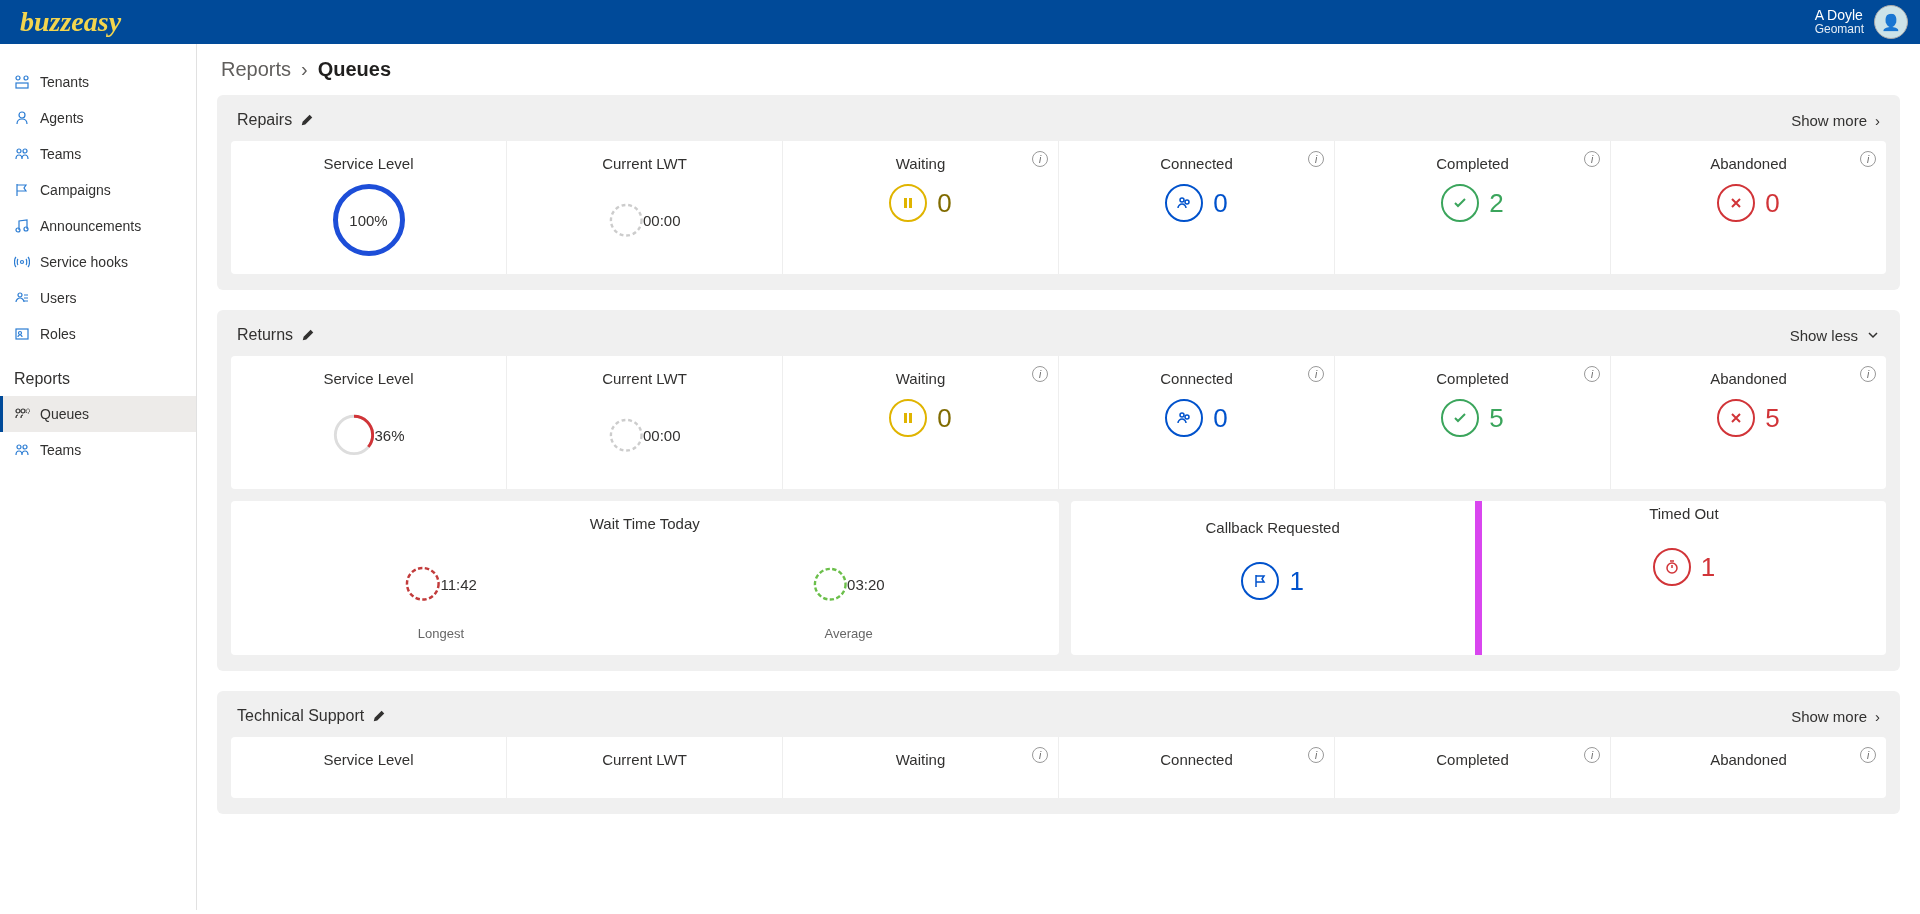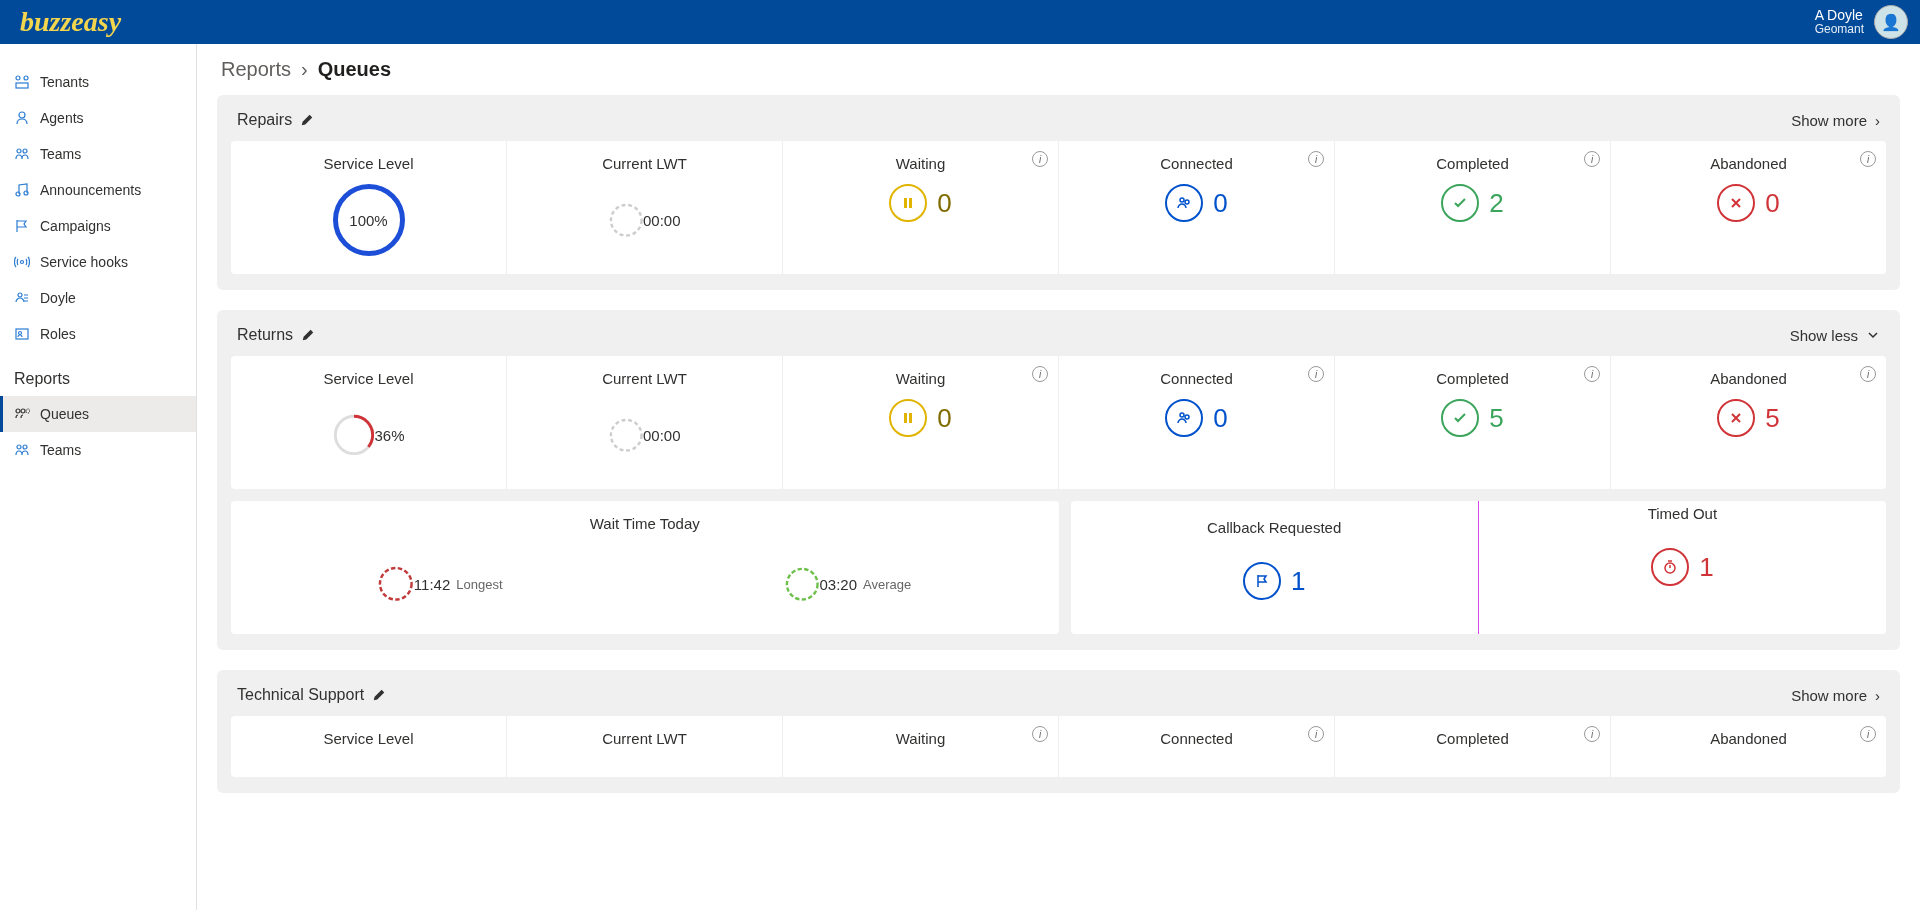--- a/index.html
+++ b/index.html
@@ -122,35 +122,35 @@
   .gauge.solid-green {
     border: 5px solid #1d4ed8;
   }
   .dual-row { display:flex; gap:12px; margin-top:12px; }
   .dual-card {
     background:#fff; border-radius:4px; flex:1; padding:14px 6px 14px 6px;
     display:flex; flex-direction:column; align-items:center;
   }
   .dual-card .card-title { margin-bottom: 16px; }
   .sub-gauges { display:flex; justify-content:space-around; width:100%; }
-  .sub-gauge { display:flex; align-items:center; gap:6px; }
+  .sub-gauge { display:flex; flex-direction:column; align-items:center; gap:6px; }
   .sub-label { font-size:13px; color:#666; }
   .icon-circle {
     width:38px;height:38px;border-radius:50%;display:flex;align-items:center;justify-content:center;
   }
   .c-yellow { border:2px solid #e0b400; color:#b89400; }
   .c-blue { border:2px solid #0052cc; color:#0052cc; }
   .c-green { border:2px solid #3ba55c; color:#3ba55c; }
   .c-red { border:2px solid #d13438; color:#d13438; }
   .val-yellow { color:#806b00; }
   .val-blue { color:#0052cc; }
   .val-green { color:#3ba55c; }
   .val-red { color:#d13438; }
   .split-cells { display:flex; width:100%; }
-  .split-cell { flex:1; text-align:center; border-right:1px solid #d946ef; padding:4px 6px 10px 6px; position:relative;}
+  .split-cell { flex:1; text-align:center; border-right:7px solid #d946ef; padding:4px 6px 10px 6px; position:relative;}
   .split-cell:last-child{border-right:none;}
   svg { display:block; }
 </style>
 </head>
 <body>
 
 <div class="header">
   <div class="logo">buzzeasy</div>
   <div class="user-block">
     <div class="user-text">
@@ -188,53 +188,53 @@
             <circle cx="5" cy="5" r="2"></circle>
             <circle cx="11" cy="5" r="2"></circle>
             <path d="M2 13c0-2 1-4 3-4s3 2 3 4M8 13c0-2 1-4 3-4s3 2 3 4"></path>
           </g>
         </svg>
       <span>Teams</span>
     </div>
     <div class="nav-item">
       <svg class="nav-icon" viewBox="0 0 16 16">
           <g stroke="#2b7cd3" stroke-width="1.2" fill="none">
+            <path d="M3 2v12M3 3h9l-2 3 2 3H3"></path>
+          </g>
+        </svg>
+      <span>Campaigns</span>
+    </div>
+    <div class="nav-item">
+      <svg class="nav-icon" viewBox="0 0 16 16">
+          <g stroke="#2b7cd3" stroke-width="1.2" fill="none">
             <path d="M5 12V3l8-1v9"></path>
             <circle cx="4" cy="12" r="2"></circle>
             <circle cx="12" cy="11" r="2"></circle>
           </g>
         </svg>
       <span>Announcements</span>
     </div>
     <div class="nav-item">
       <svg class="nav-icon" viewBox="0 0 16 16">
           <g stroke="#2b7cd3" stroke-width="1.2" fill="none">
-            <path d="M3 2v12M3 3h9l-2 3 2 3H3"></path>
-          </g>
-        </svg>
-      <span>Campaigns</span>
-    </div>
-    <div class="nav-item">
-      <svg class="nav-icon" viewBox="0 0 16 16">
-          <g stroke="#2b7cd3" stroke-width="1.2" fill="none">
             <circle cx="8" cy="8" r="1.5"></circle>
             <path d="M4 5c-1 1-1 5 0 6M12 5c1 1 1 5 0 6M2 3c-2 2-2 8 0 10M14 3c2 2 2 8 0 10"></path>
           </g>
         </svg>
       <span>Service hooks</span>
     </div>
     <div class="nav-item">
       <svg class="nav-icon" viewBox="0 0 16 16">
           <g stroke="#2b7cd3" stroke-width="1.2" fill="none">
             <circle cx="6" cy="5" r="2"></circle>
             <path d="M2 12c0-2 2-4 4-4s4 2 4 4"></path>
             <path d="M10 5h4M10 8h4M10 11h4"></path>
           </g>
         </svg>
-      <span>Doyle</span>
+      <span>Users</span>
     </div>
     <div class="nav-item">
       <svg class="nav-icon" viewBox="0 0 16 16">
           <g stroke="#2b7cd3" stroke-width="1.2" fill="none">
             <rect x="2" y="3" width="12" height="10"></rect>
             <circle cx="6" cy="7" r="1.5"></circle>
             <path d="M4 11c0-1 1-2 2-2s2 1 2 2"></path>
           </g>
         </svg>
       <span>Roles</span>

